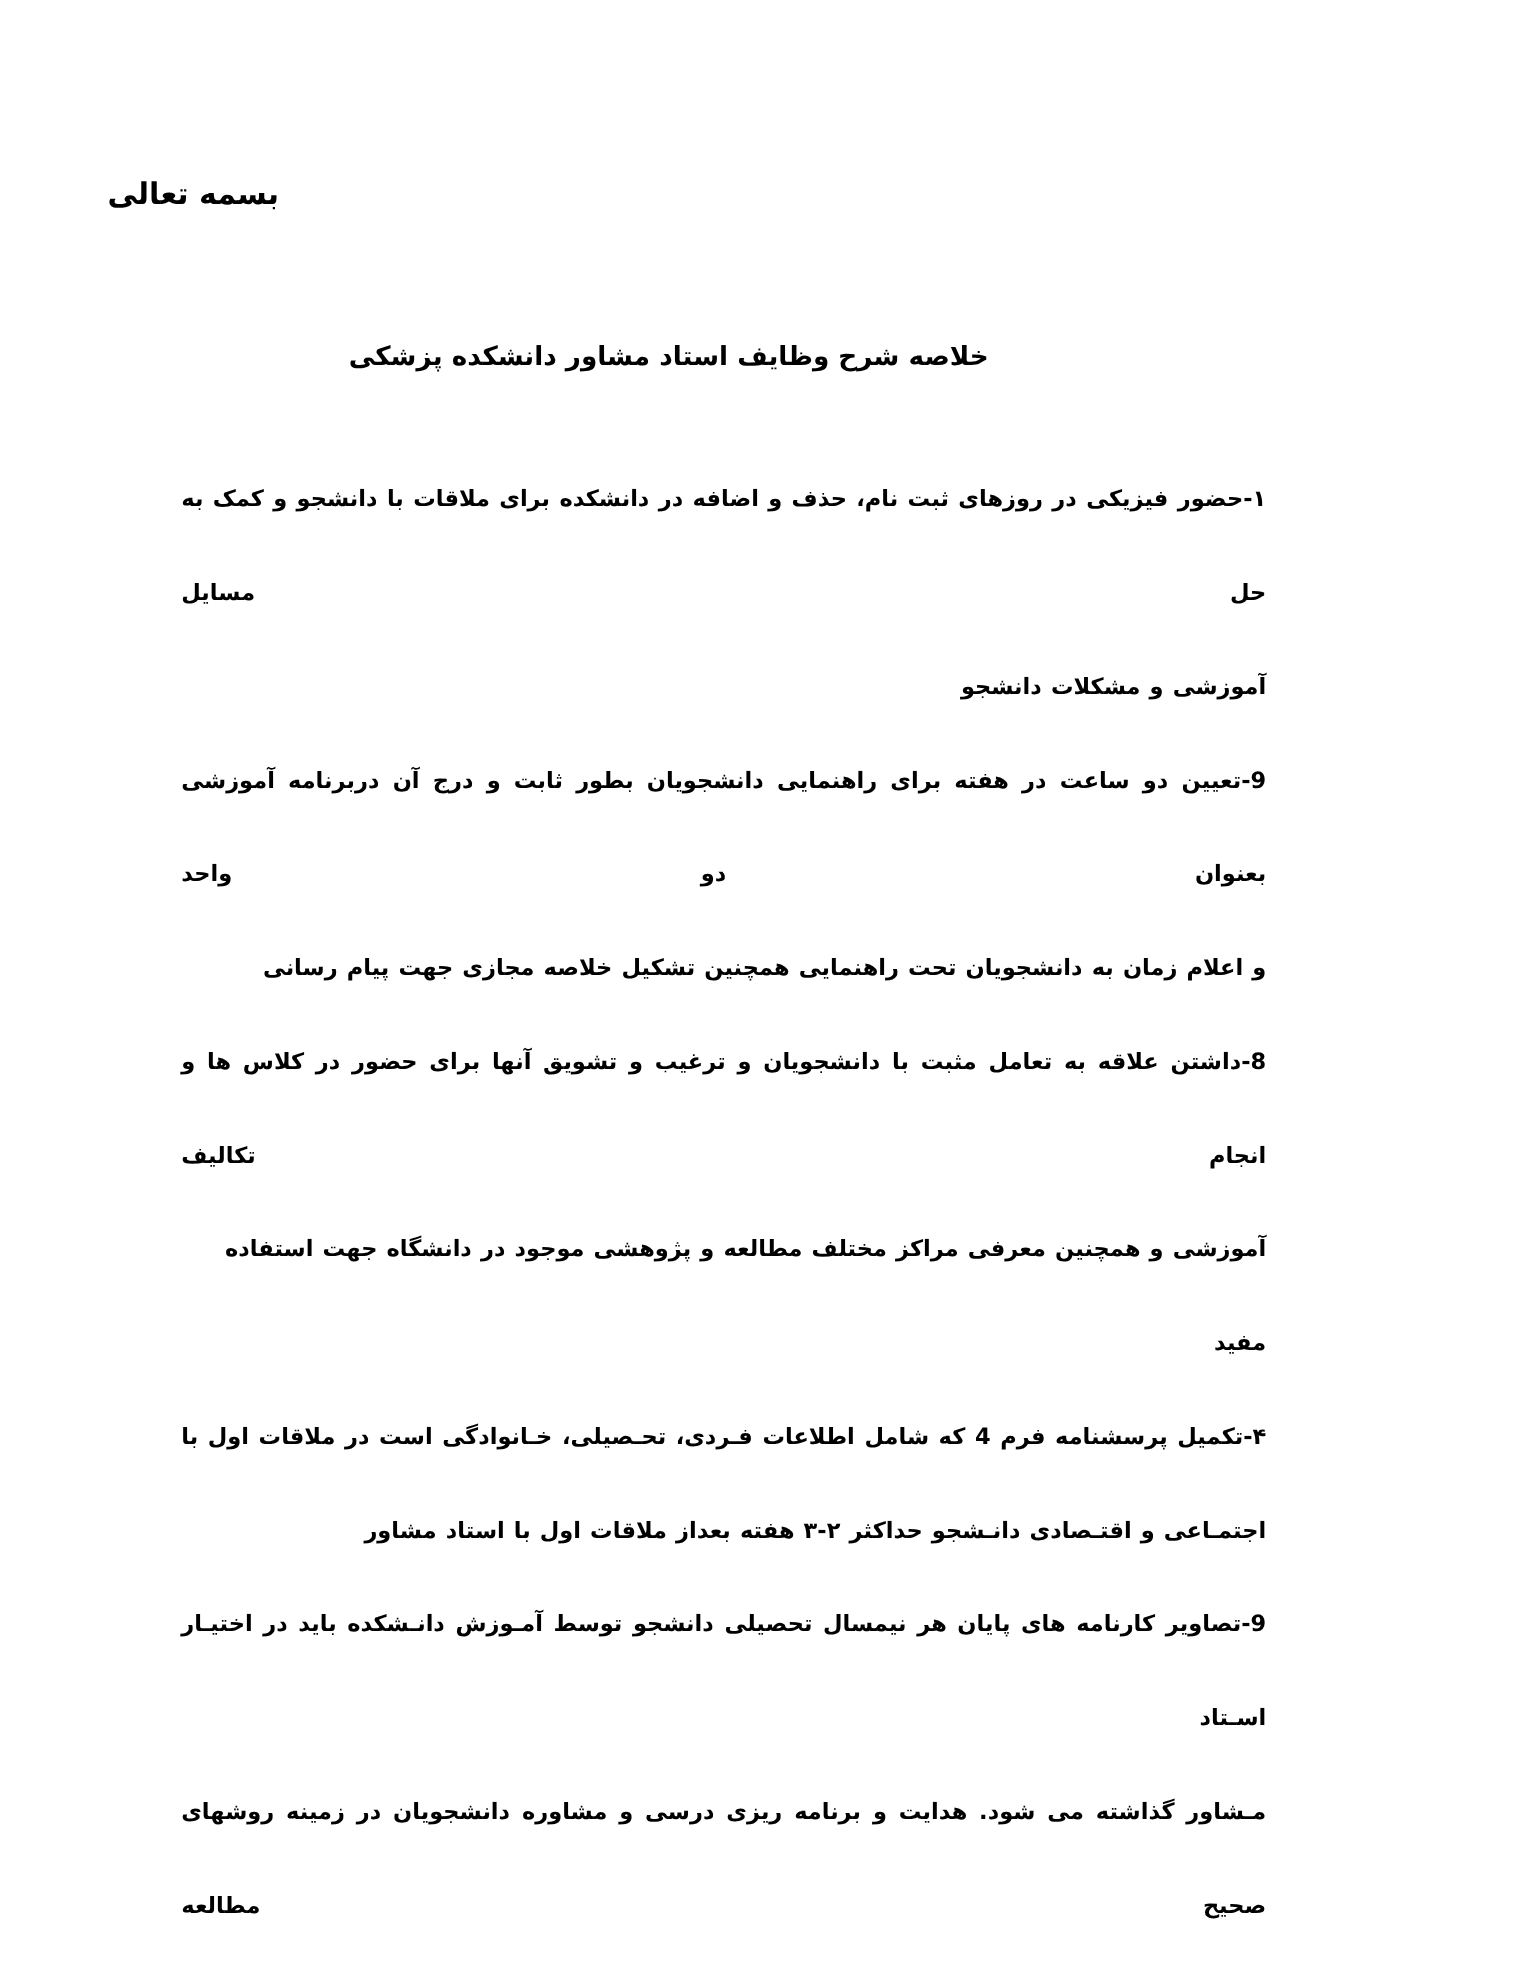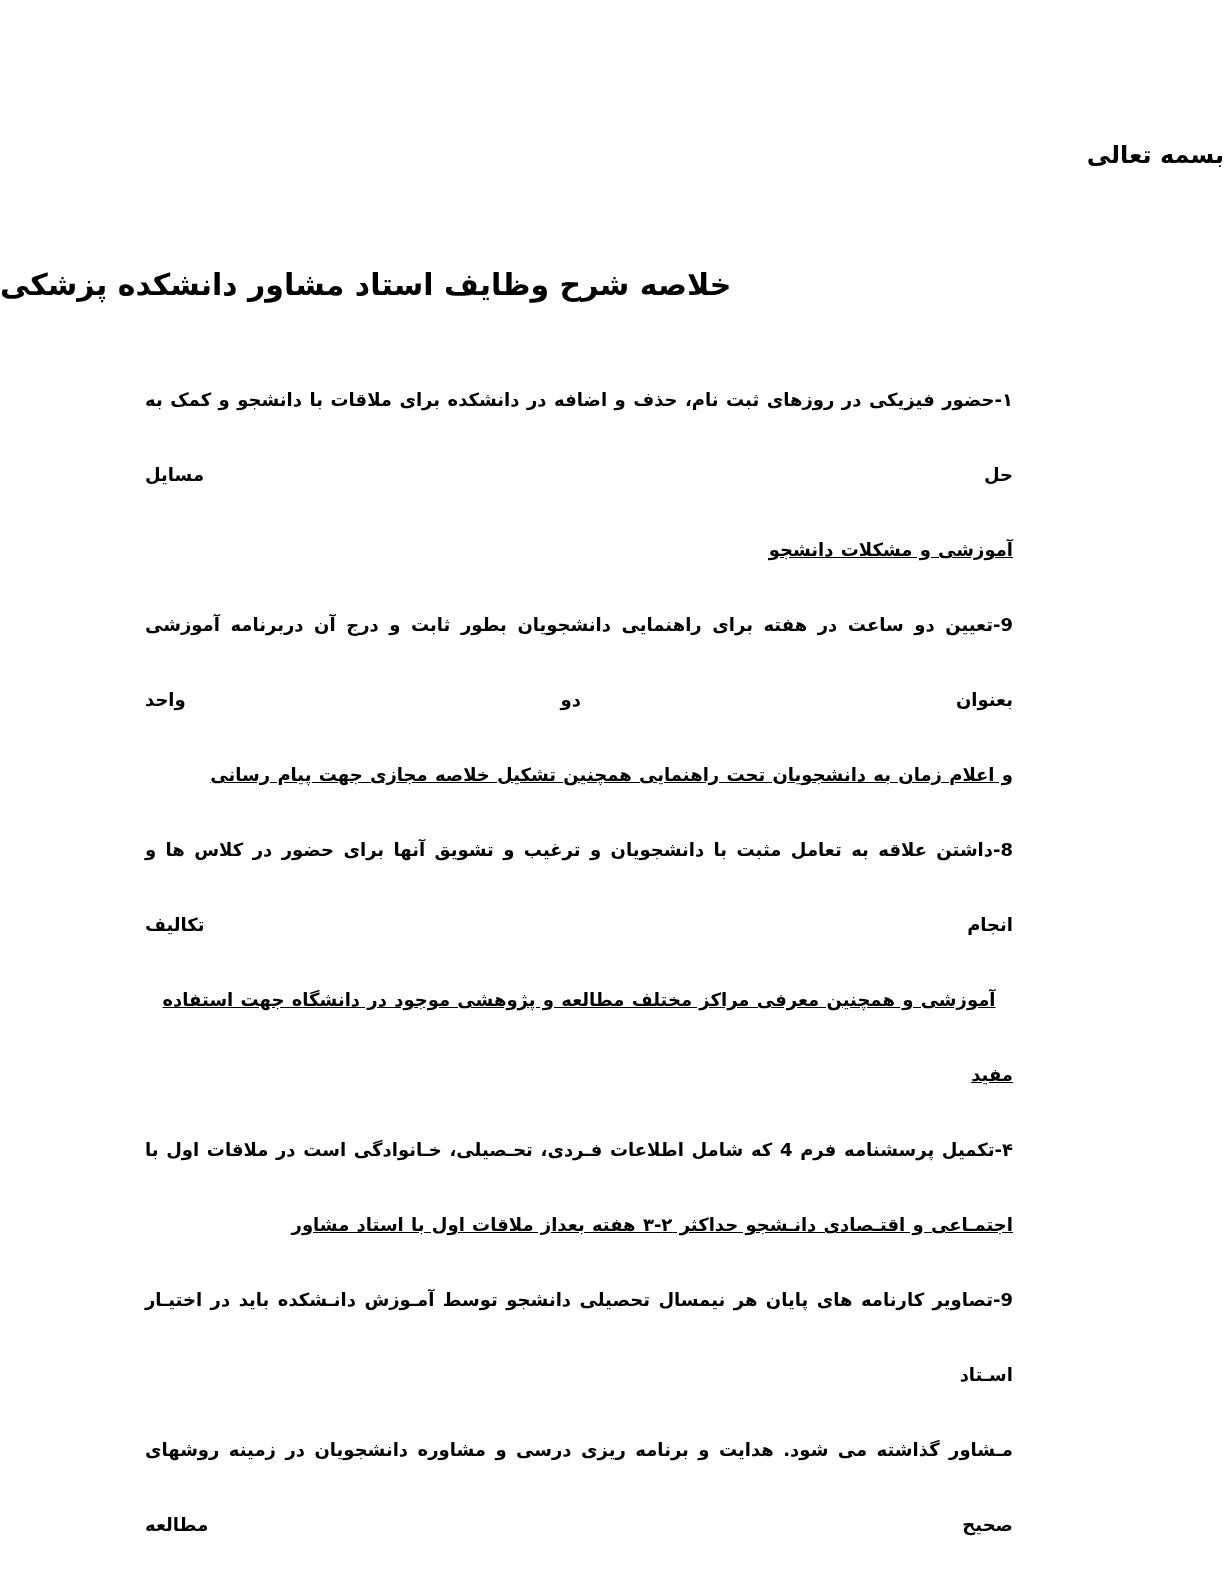--- a/index.html
+++ b/index.html
@@ -14,48 +14,47 @@
     background: #ffffff;
     overflow: hidden;
     font-family: "DejaVu Sans", sans-serif;
     font-weight: bold;
     color: #000000;
     direction: rtl;
   }
   .doc-title {
     margin-top: 140px;
     padding-left: 86px;      
-    text-align: right;
+    text-align: left;
     font-size: 24px;
     line-height: 30px;
   }
   .doc-heading {
     margin-top: 98px;
     padding-right: 154px;    
-    text-align: left;
-    font-size: 30px;
+    text-align: center;
+    font-size: 21px;
     line-height: 34px;
   }
   .doc-body {
     margin-top: 60px;
     margin-right: 211px;     
     margin-left: 145px;      
     font-size: 18px;
     line-height: 75px;
   }
   .ln {
     direction: rtl;
     text-align: justify;
     text-align-last: justify; 
     word-spacing: 1px;
   }
   .ln.end {
-    text-align: center;
+    text-align: right;
     text-align-last: right;   
-    text-decoration: underline;
   }
 </style>
 </head>
 <body>
 
 <div class="page">
 
   <div class="doc-title">بسمه تعالی</div>
 
   <div class="doc-heading">خلاصه شرح وظایف استاد مشاور دانشکده پزشکی</div>

